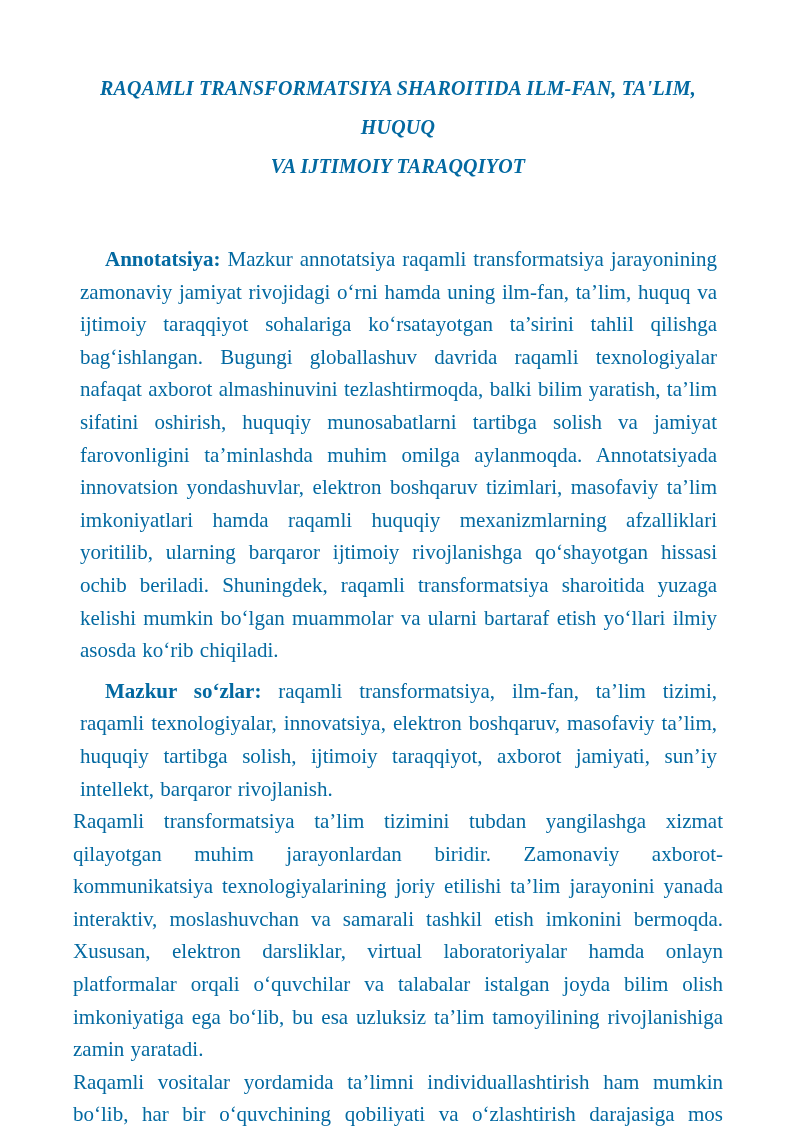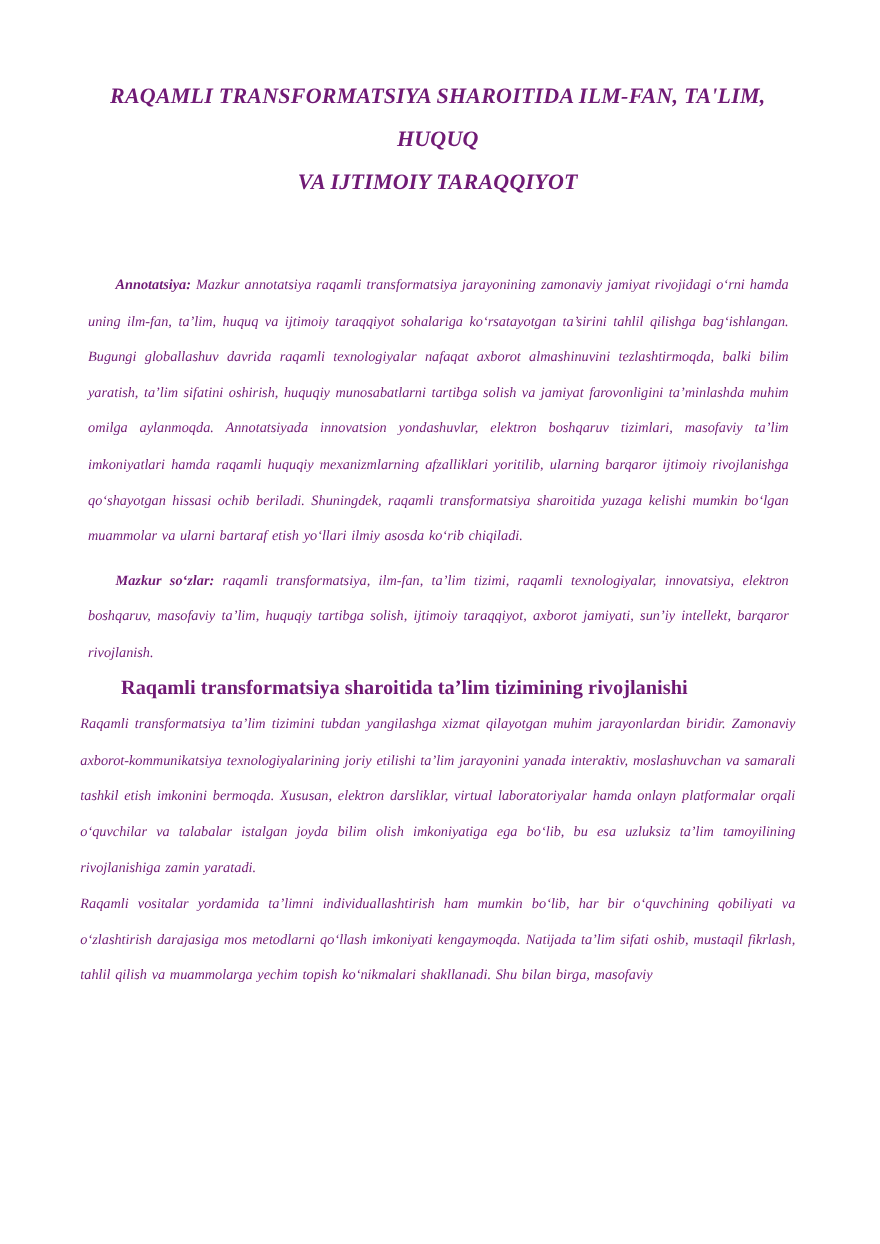--- a/index.html
+++ b/index.html
@@ -9,43 +9,42 @@
   }
   .page {
     position: relative;
     width: 800px;
     height: 1131px;
     margin: 0 auto;
     background: #ffffff;
     box-sizing: border-box;
     padding: 69px 77px 0 73px;
     font-family: "Liberation Serif", "DejaVu Serif", serif;
-    color: #701a75;
+    color: #0369a1;
     overflow: hidden;
   }
   .doc-title {
     text-align: center;
     font-weight: bold;
     font-style: italic;
     font-size: 20px;
     line-height: 39px;
     letter-spacing: 0.2px;
   }
   .abstract-block {
     margin-top: 57px;
     margin-left: 7px;
     margin-right: 6px;
   }
   .para {
     margin: 0;
     text-align: justify;
-    font-size: 13px;
+    font-size: 21px;
     line-height: 32.6px;
     word-spacing: 1px;
-    font-style: italic;
   }
   .para.indent {
     text-indent: 25px;
   }
   .keywords-para {
     margin-top: 8px;
   }
   .section-heading {
     margin: 0;
     font-weight: bold;
@@ -67,19 +66,18 @@
     <div>RAQAMLI TRANSFORMATSIYA SHAROITIDA ILM-FAN, TA'LIM, HUQUQ</div>
     <div>VA IJTIMOIY TARAQQIYOT</div>
   </div>
 
   <div class="abstract-block">
     <p class="para indent"><span class="lead">Annotatsiya:</span> <span>Mazkur annotatsiya raqamli transformatsiya jarayonining zamonaviy jamiyat rivojidagi oʻrni hamda uning ilm-fan, ta’lim, huquq va ijtimoiy taraqqiyot sohalariga koʻrsatayotgan ta’sirini tahlil qilishga bagʻishlangan. Bugungi globallashuv davrida raqamli texnologiyalar nafaqat axborot almashinuvini tezlashtirmoqda, balki bilim yaratish, ta’lim sifatini oshirish, huquqiy munosabatlarni tartibga solish va jamiyat farovonligini ta’minlashda muhim omilga aylanmoqda. Annotatsiyada innovatsion yondashuvlar, elektron boshqaruv tizimlari, masofaviy ta’lim imkoniyatlari hamda raqamli huquqiy mexanizmlarning afzalliklari yoritilib, ularning barqaror ijtimoiy rivojlanishga qoʻshayotgan hissasi ochib beriladi. Shuningdek, raqamli transformatsiya sharoitida yuzaga kelishi mumkin boʻlgan muammolar va ularni bartaraf etish yoʻllari ilmiy asosda koʻrib chiqiladi.</span></p>
 
     <p class="para indent keywords-para"><span class="lead">Mazkur soʻzlar:</span> <span>raqamli transformatsiya, ilm-fan, ta’lim tizimi, raqamli texnologiyalar, innovatsiya, elektron boshqaruv, masofaviy ta’lim, huquqiy tartibga solish, ijtimoiy taraqqiyot, axborot jamiyati, sun’iy intellekt, barqaror rivojlanish.</span></p>
   </div>
 
-  <h2 class="section-heading">Raqamli transformatsiya sharoitida ta’lim tizimining rivojlanishi</h2>
 
   <p class="para">Raqamli transformatsiya ta’lim tizimini tubdan yangilashga xizmat qilayotgan muhim jarayonlardan biridir. Zamonaviy axborot-kommunikatsiya texnologiyalarining joriy etilishi ta’lim jarayonini yanada interaktiv, moslashuvchan va samarali tashkil etish imkonini bermoqda. Xususan, elektron darsliklar, virtual laboratoriyalar hamda onlayn platformalar orqali oʻquvchilar va talabalar istalgan joyda bilim olish imkoniyatiga ega boʻlib, bu esa uzluksiz ta’lim tamoyilining rivojlanishiga zamin yaratadi.</p>
 
   <p class="para">Raqamli vositalar yordamida ta’limni individuallashtirish ham mumkin boʻlib, har bir oʻquvchining qobiliyati va oʻzlashtirish darajasiga mos metodlarni qoʻllash imkoniyati kengaymoqda. Natijada ta’lim sifati oshib, mustaqil fikrlash, tahlil qilish va muammolarga yechim topish koʻnikmalari shakllanadi. Shu bilan birga, masofaviy</p>
 
 </div>
 
 </body></html>

